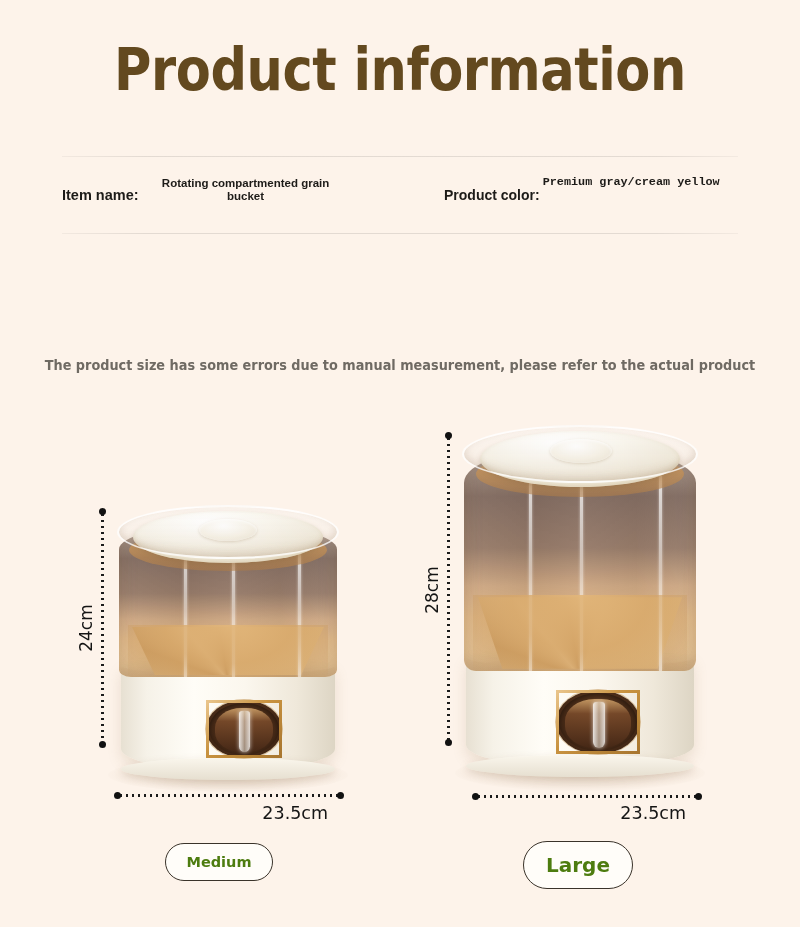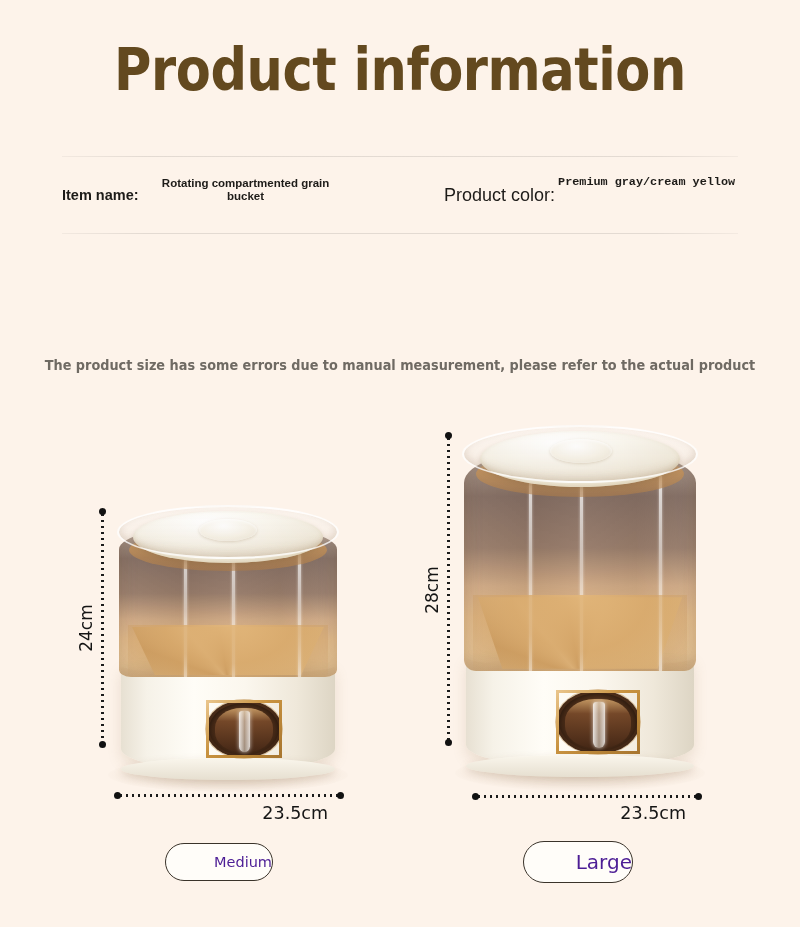--- a/index.html
+++ b/index.html
@@ -73,22 +73,22 @@
     font-weight: 700;
     color: #1d1b18;
     line-height: 1.12;
     text-align: center;
     width: 186px;
     margin-left: 14px;
     margin-top: -10px;
   }
 
   .lbl-color {
-    font-size: 18px;
-    font-weight: 400;
+    font-size: 14px;
+    font-weight: 700;
     color: #1d1b18;
     white-space: nowrap;
   }
   .val-color {
     font-size: 11.8px;
     font-weight: 700;
     color: #1d1b18;
     white-space: nowrap;
     margin-left: 3px;
     margin-bottom: 12px;
@@ -324,30 +324,30 @@
     font-family: "DejaVu Sans", sans-serif;
     text-align: right;
     white-space: nowrap;
   }
 
   
   .badge {
     position: absolute;
     display: flex;
     align-items: center;
-    justify-content: flex-end;
+    justify-content: center;
     background: #fffdf9;
     border: 1.6px solid #3a332a;
     border-radius: 999px;
-    color: #4c1d95;
-    font-weight: 400;
+    color: #4d7c0f;
+    font-weight: 700;
     font-family: "DejaVu Sans", sans-serif;
   }
   .badge-medium { width: 108px; height: 38px; font-size: 14.5px; }
-  .badge-large  { width: 110px; height: 42px; font-size: 20px; }
+  .badge-large  { width: 110px; height: 48px; font-size: 20px; }
 </style>
 </head>
 <body>
 
 <div class="page">
 
   <div class="title">Product information</div>
 
   <div class="spec-block">
 

